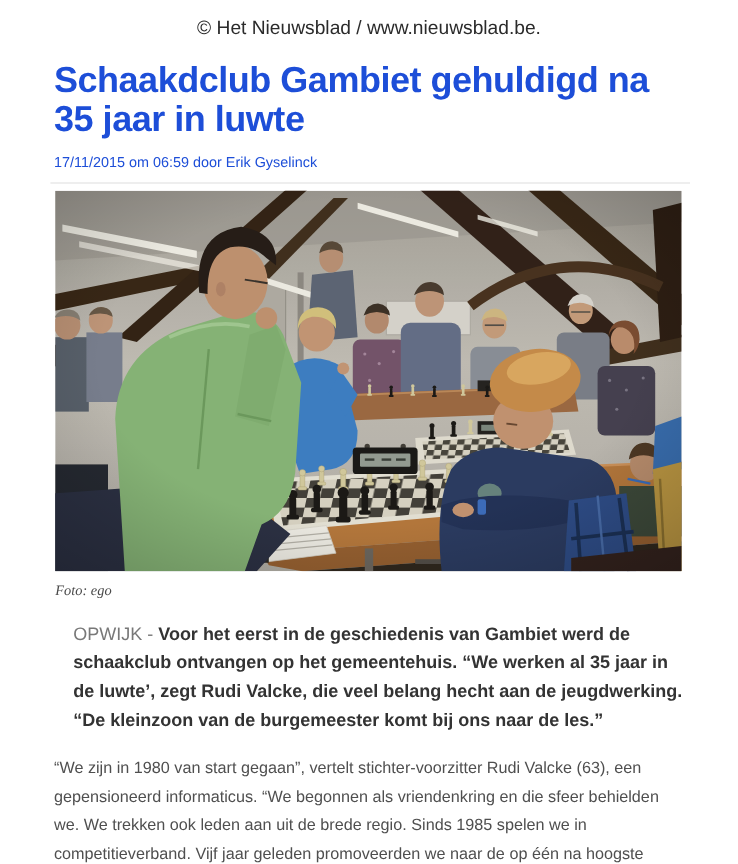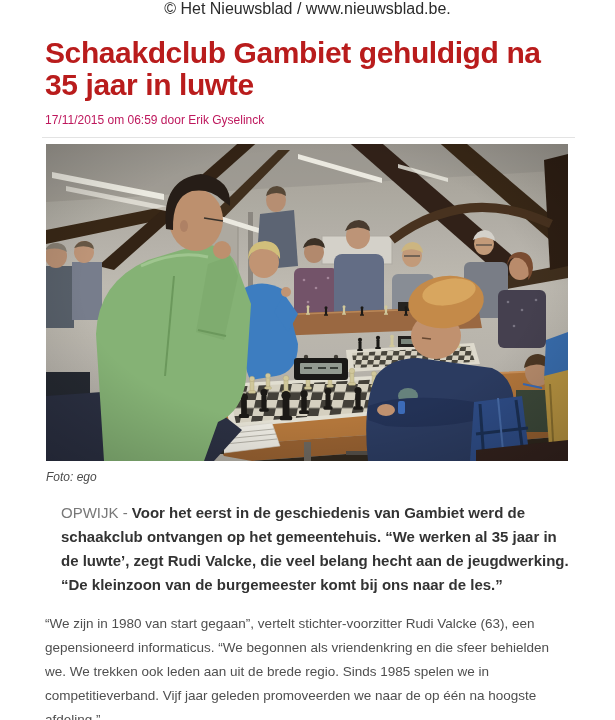--- a/index.html
+++ b/index.html
@@ -5,36 +5,36 @@
   html,body { margin:0; padding:0; }
   body {
     width:615px; height:720px; background:#ffffff; overflow:hidden;
     font-family:"Liberation Sans","DejaVu Sans",sans-serif;
     -webkit-font-smoothing:antialiased;
   }
   .page { width:615px; height:720px; position:relative; background:#fff; }
 
   .credit {
     text-align:center; font-size:16px; color:#2b2b2b;
-    margin:0 40px 0 40px;
+    padding-top:15px; margin:0 40px 0 40px;
   }
   h1.headline {
     margin:19px 38px 0 45px; font-size:30px; line-height:32px;
-    font-weight:bold; color:#b91c1c; letter-spacing:-0.4px;
+    font-weight:bold; color:#1d4ed8; letter-spacing:-0.4px;
   }
   .byline {
-    margin:12px 0 0 45px; font-size:12px; color:#be185d;
+    margin:12px 0 0 45px; font-size:12px; color:#1d4ed8;
   }
   .rule {
     border:none; border-top:1px solid #e3e3e3; margin:10px 40px 0 42px;
   }
   figure.photo-figure { margin:6px 0 0 46px; width:522px; }
   figure.photo-figure svg { display:block; width:522px; height:317px; }
   figcaption.caption {
-    font-style:italic; font-size:12px; color:#4a4a4a; margin-top:9px;
+    font-style:italic; font-size:12px; color:#4a4a4a; margin-top:9px;font-family:Liberation Serif, serif;
   }
   p.lead {
     margin:17px 45px 0 61px; width:508px;
     font-size:15px; line-height:24px; font-weight:bold; color:#333333;
   }
   p.lead .loc { color:#787878; font-weight:normal; }
   p.body-par {
     margin:15px 45px 0 45px; width:528px;
     font-size:13.5px; line-height:24px; font-weight:normal; color:#4f4f4f;
   }

